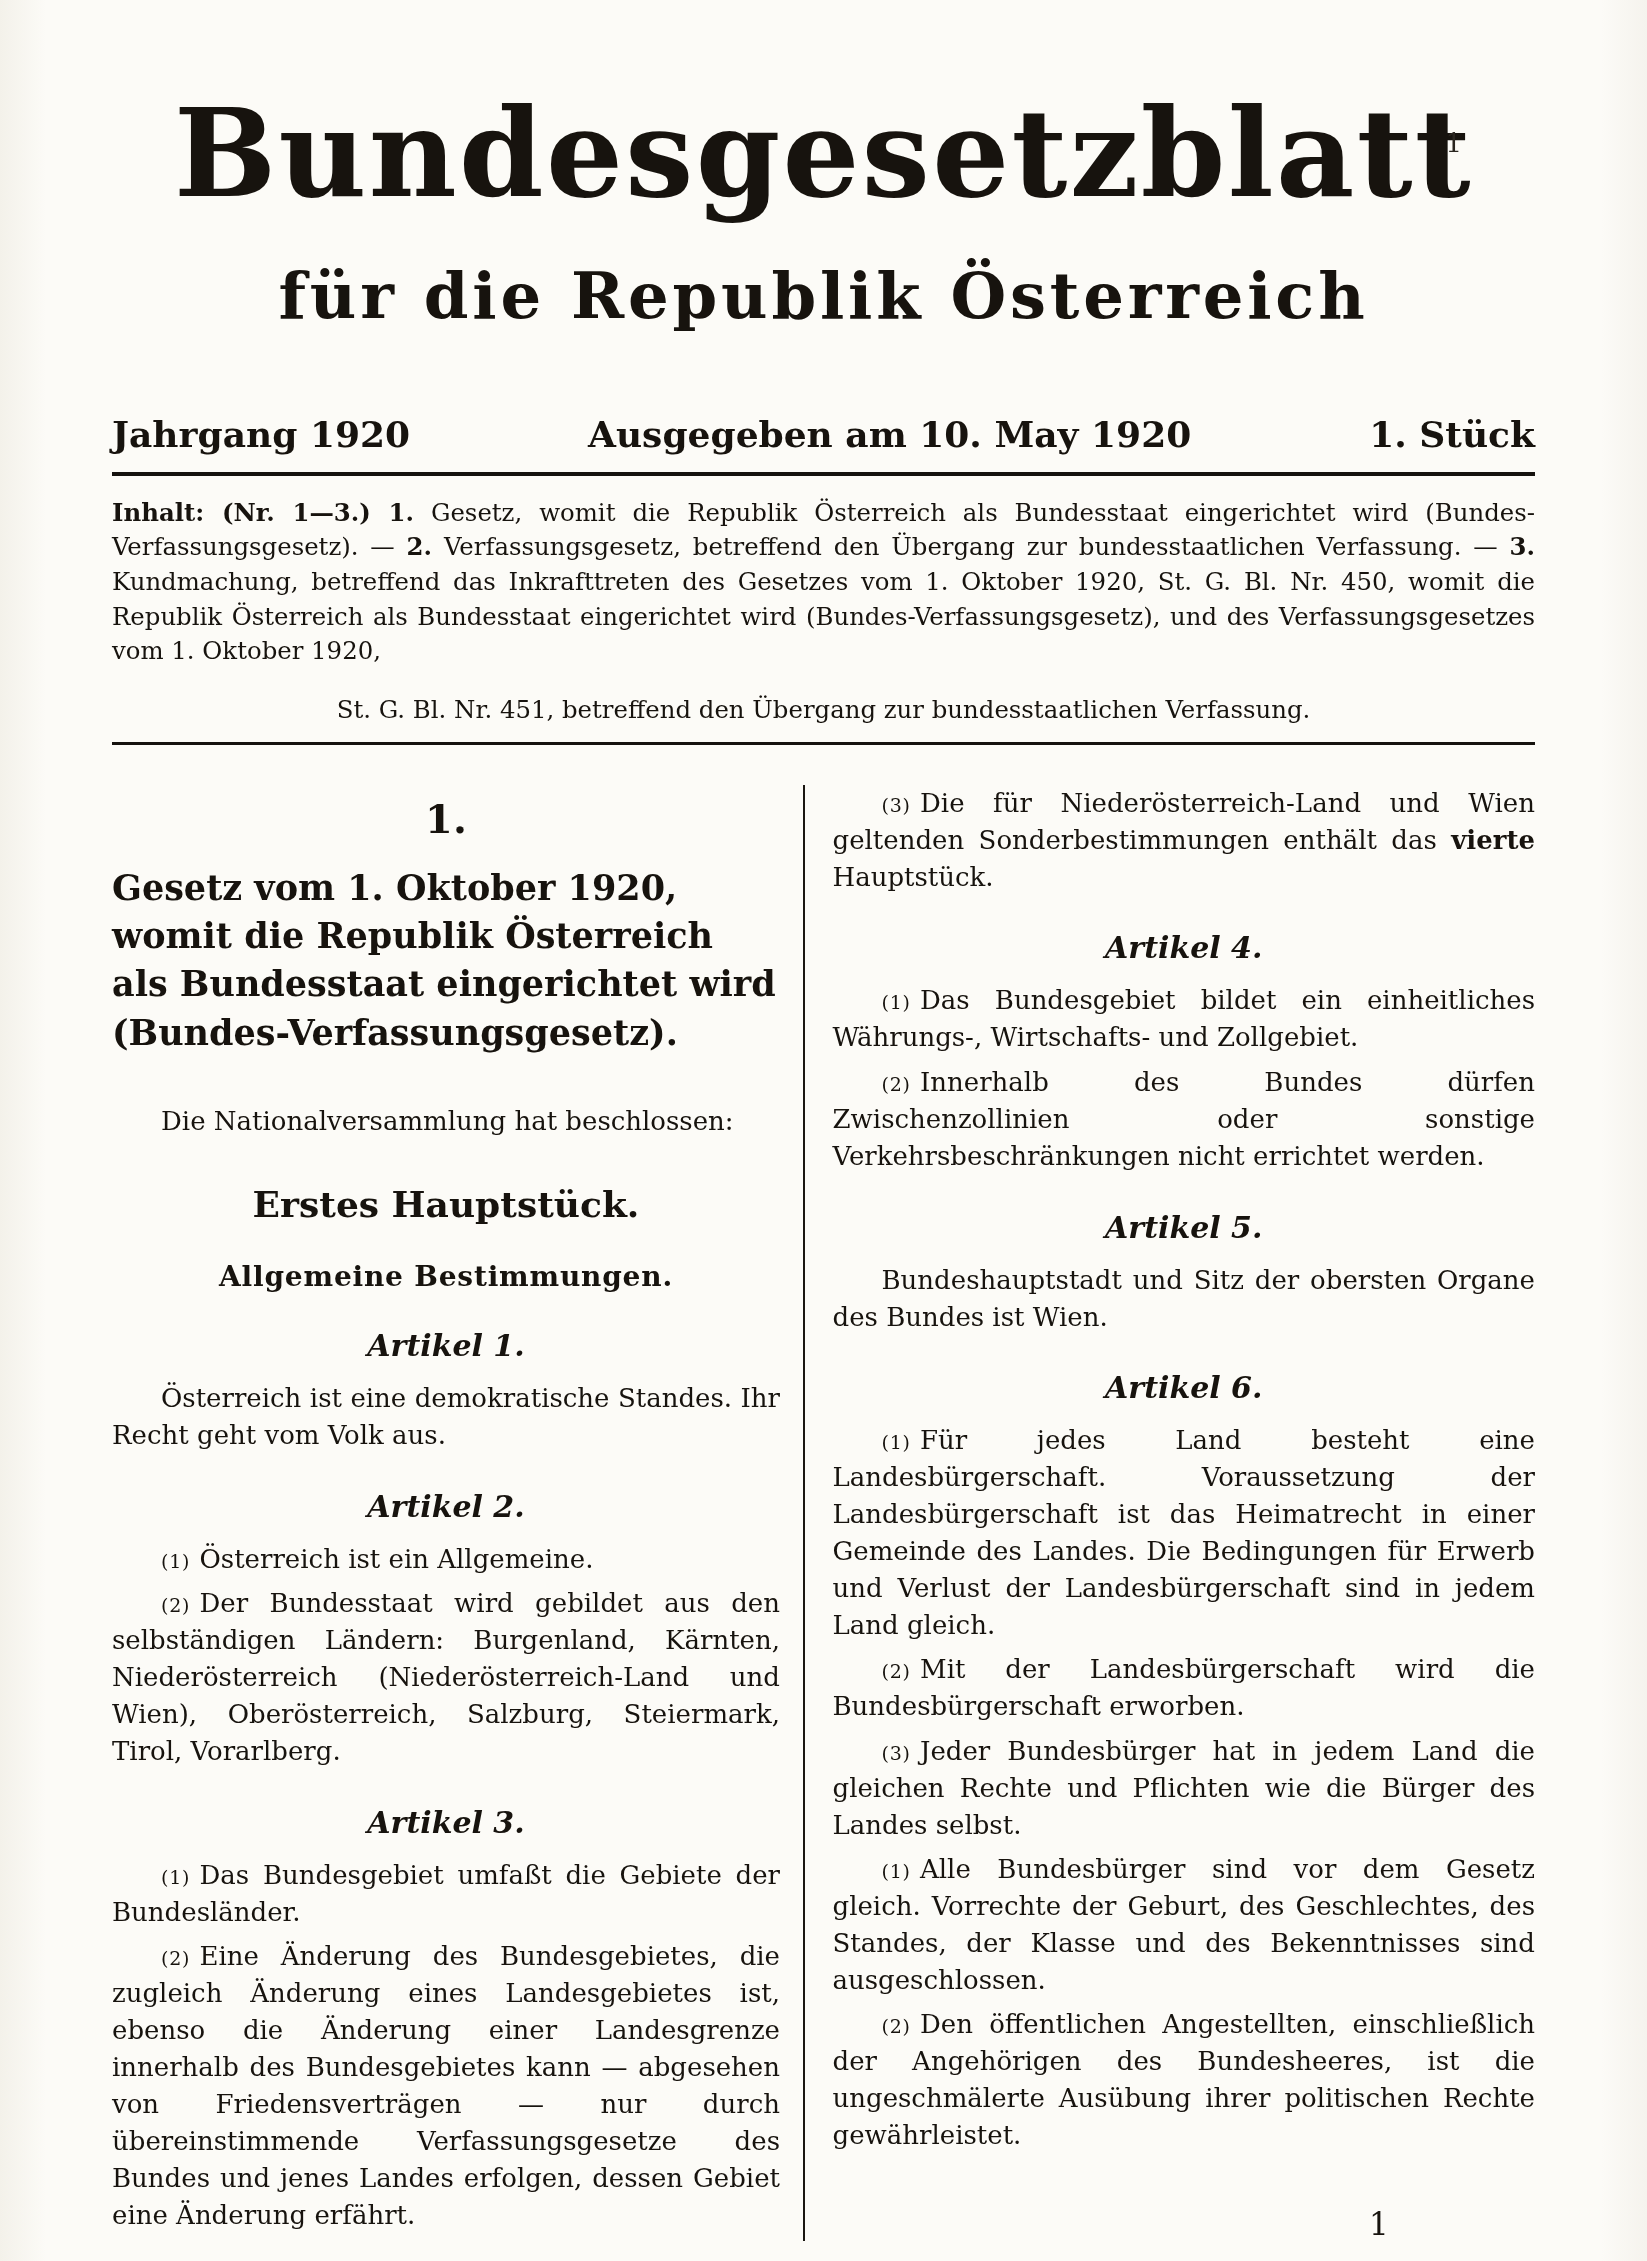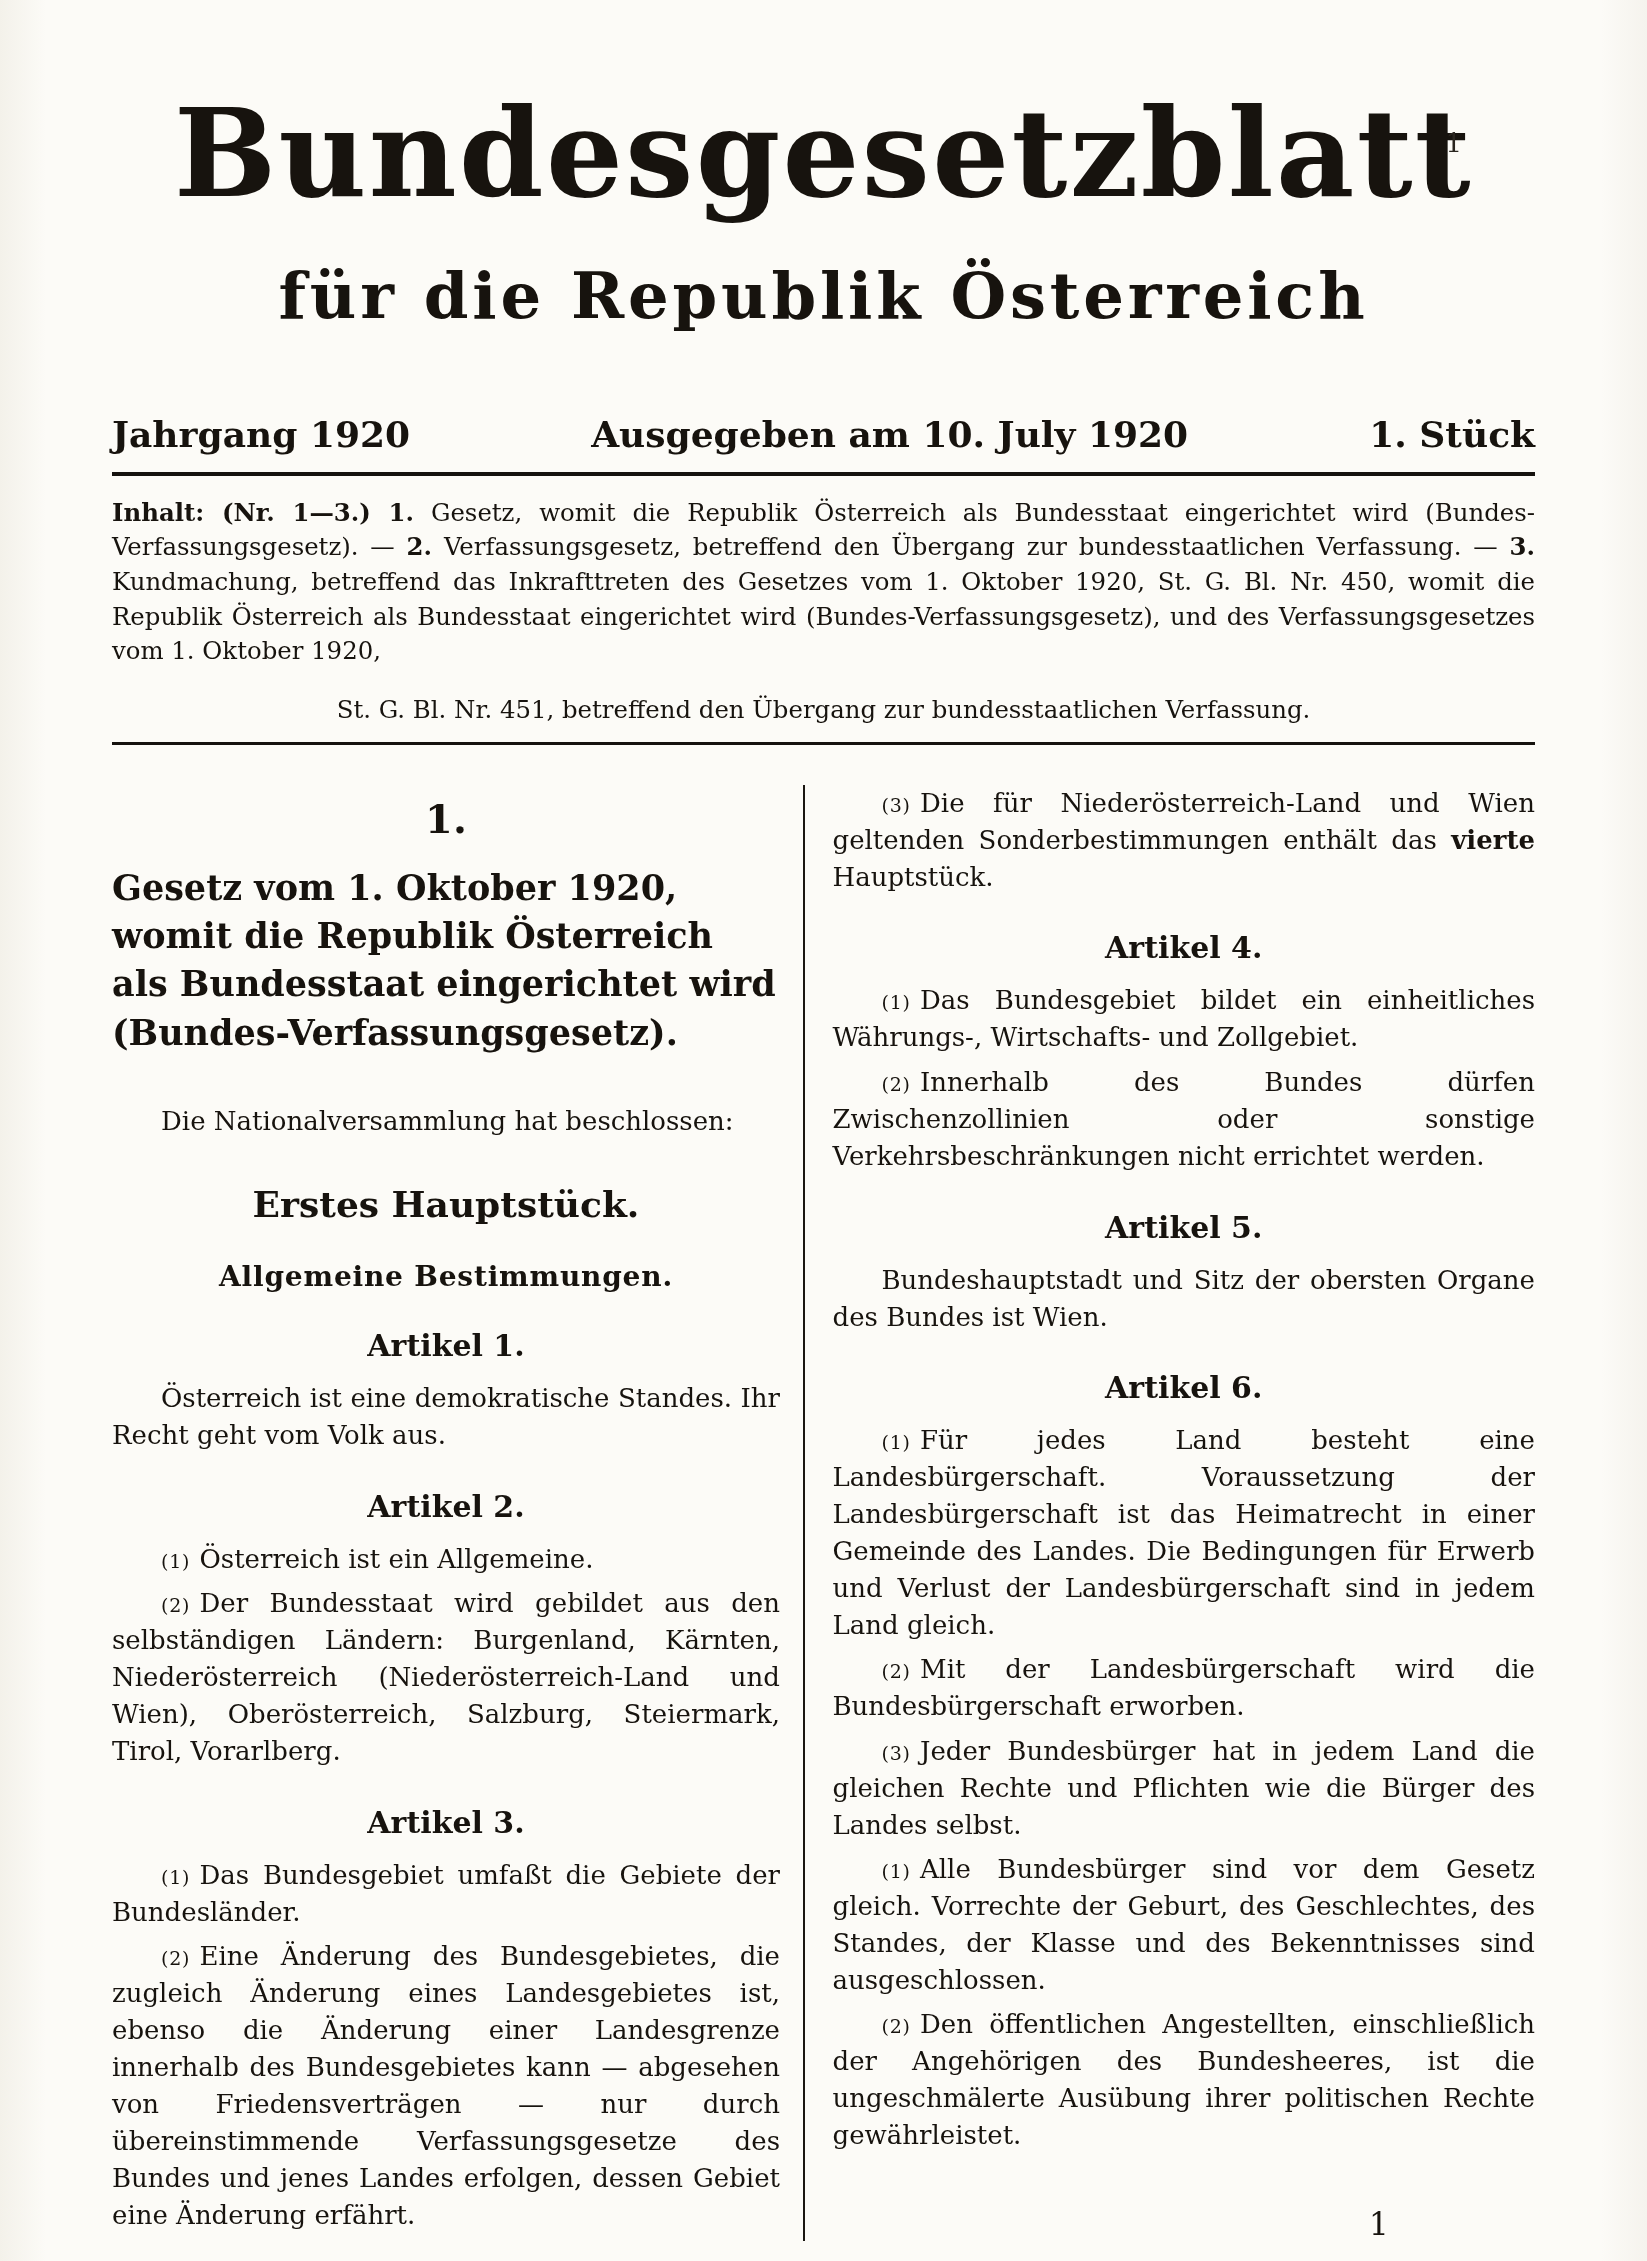--- a/index.html
+++ b/index.html
@@ -104,20 +104,21 @@
     font-size: 28px;
     font-weight: 700;
     letter-spacing: 0.8px;
     margin: 35px 0 0;
   }
   .article-head {
     text-align: center;
     font-size: 30px;
     font-weight: 700;
     margin: 35px 0 17px;
+    font-style: italic;
   }
   .body-par {
     font-size: 26px;
     line-height: 1.42;
     text-align: justify;
     text-indent: 49px;
     margin: 0 0 7.6px;
     hyphens: none;
   }
   .body-par .marker {
@@ -141,21 +142,21 @@
 
   <div class="corner-num">1</div>
 
   <div class="masthead-title">Bundesgesetzblatt</div>
   <div class="masthead-subtitle">für die Republik Österreich</div>
 
   <div class="content">
 
     <div class="dateline">
       <span>Jahrgang 1920</span>
-      <span>Ausgegeben am 10. July 1920</span>
+      <span>Ausgegeben am 10. May 1920</span>
       <span>1. Stück</span>
     </div>
 
     <hr class="rule rule-top">
 
     <p class="inhalt"><span class="b">Inhalt:</span><span class="b"> (Nr. 1—3.) </span><span class="b">1.</span><span> Gesetz, womit die Republik Österreich als Bundesstaat eingerichtet wird (Bundes-Verfassungsgesetz). — </span><span class="b">2.</span><span> Verfassungsgesetz, betreffend den Übergang zur bundesstaatlichen Verfassung. — </span><span class="b">3.</span><span> Kundmachung, betreffend das Inkrafttreten des Gesetzes vom 1. Oktober 1920, St. G. Bl. Nr. 450, womit die Republik Österreich als Bundesstaat eingerichtet wird (Bundes-Verfassungsgesetz), und des Verfassungsgesetzes vom 1. Oktober 1920,</span></p>
     <div class="inhalt-last">St. G. Bl. Nr. 451, betreffend den Übergang zur bundesstaatlichen Verfassung.</div>
 
     <hr class="rule rule-bottom">
 

